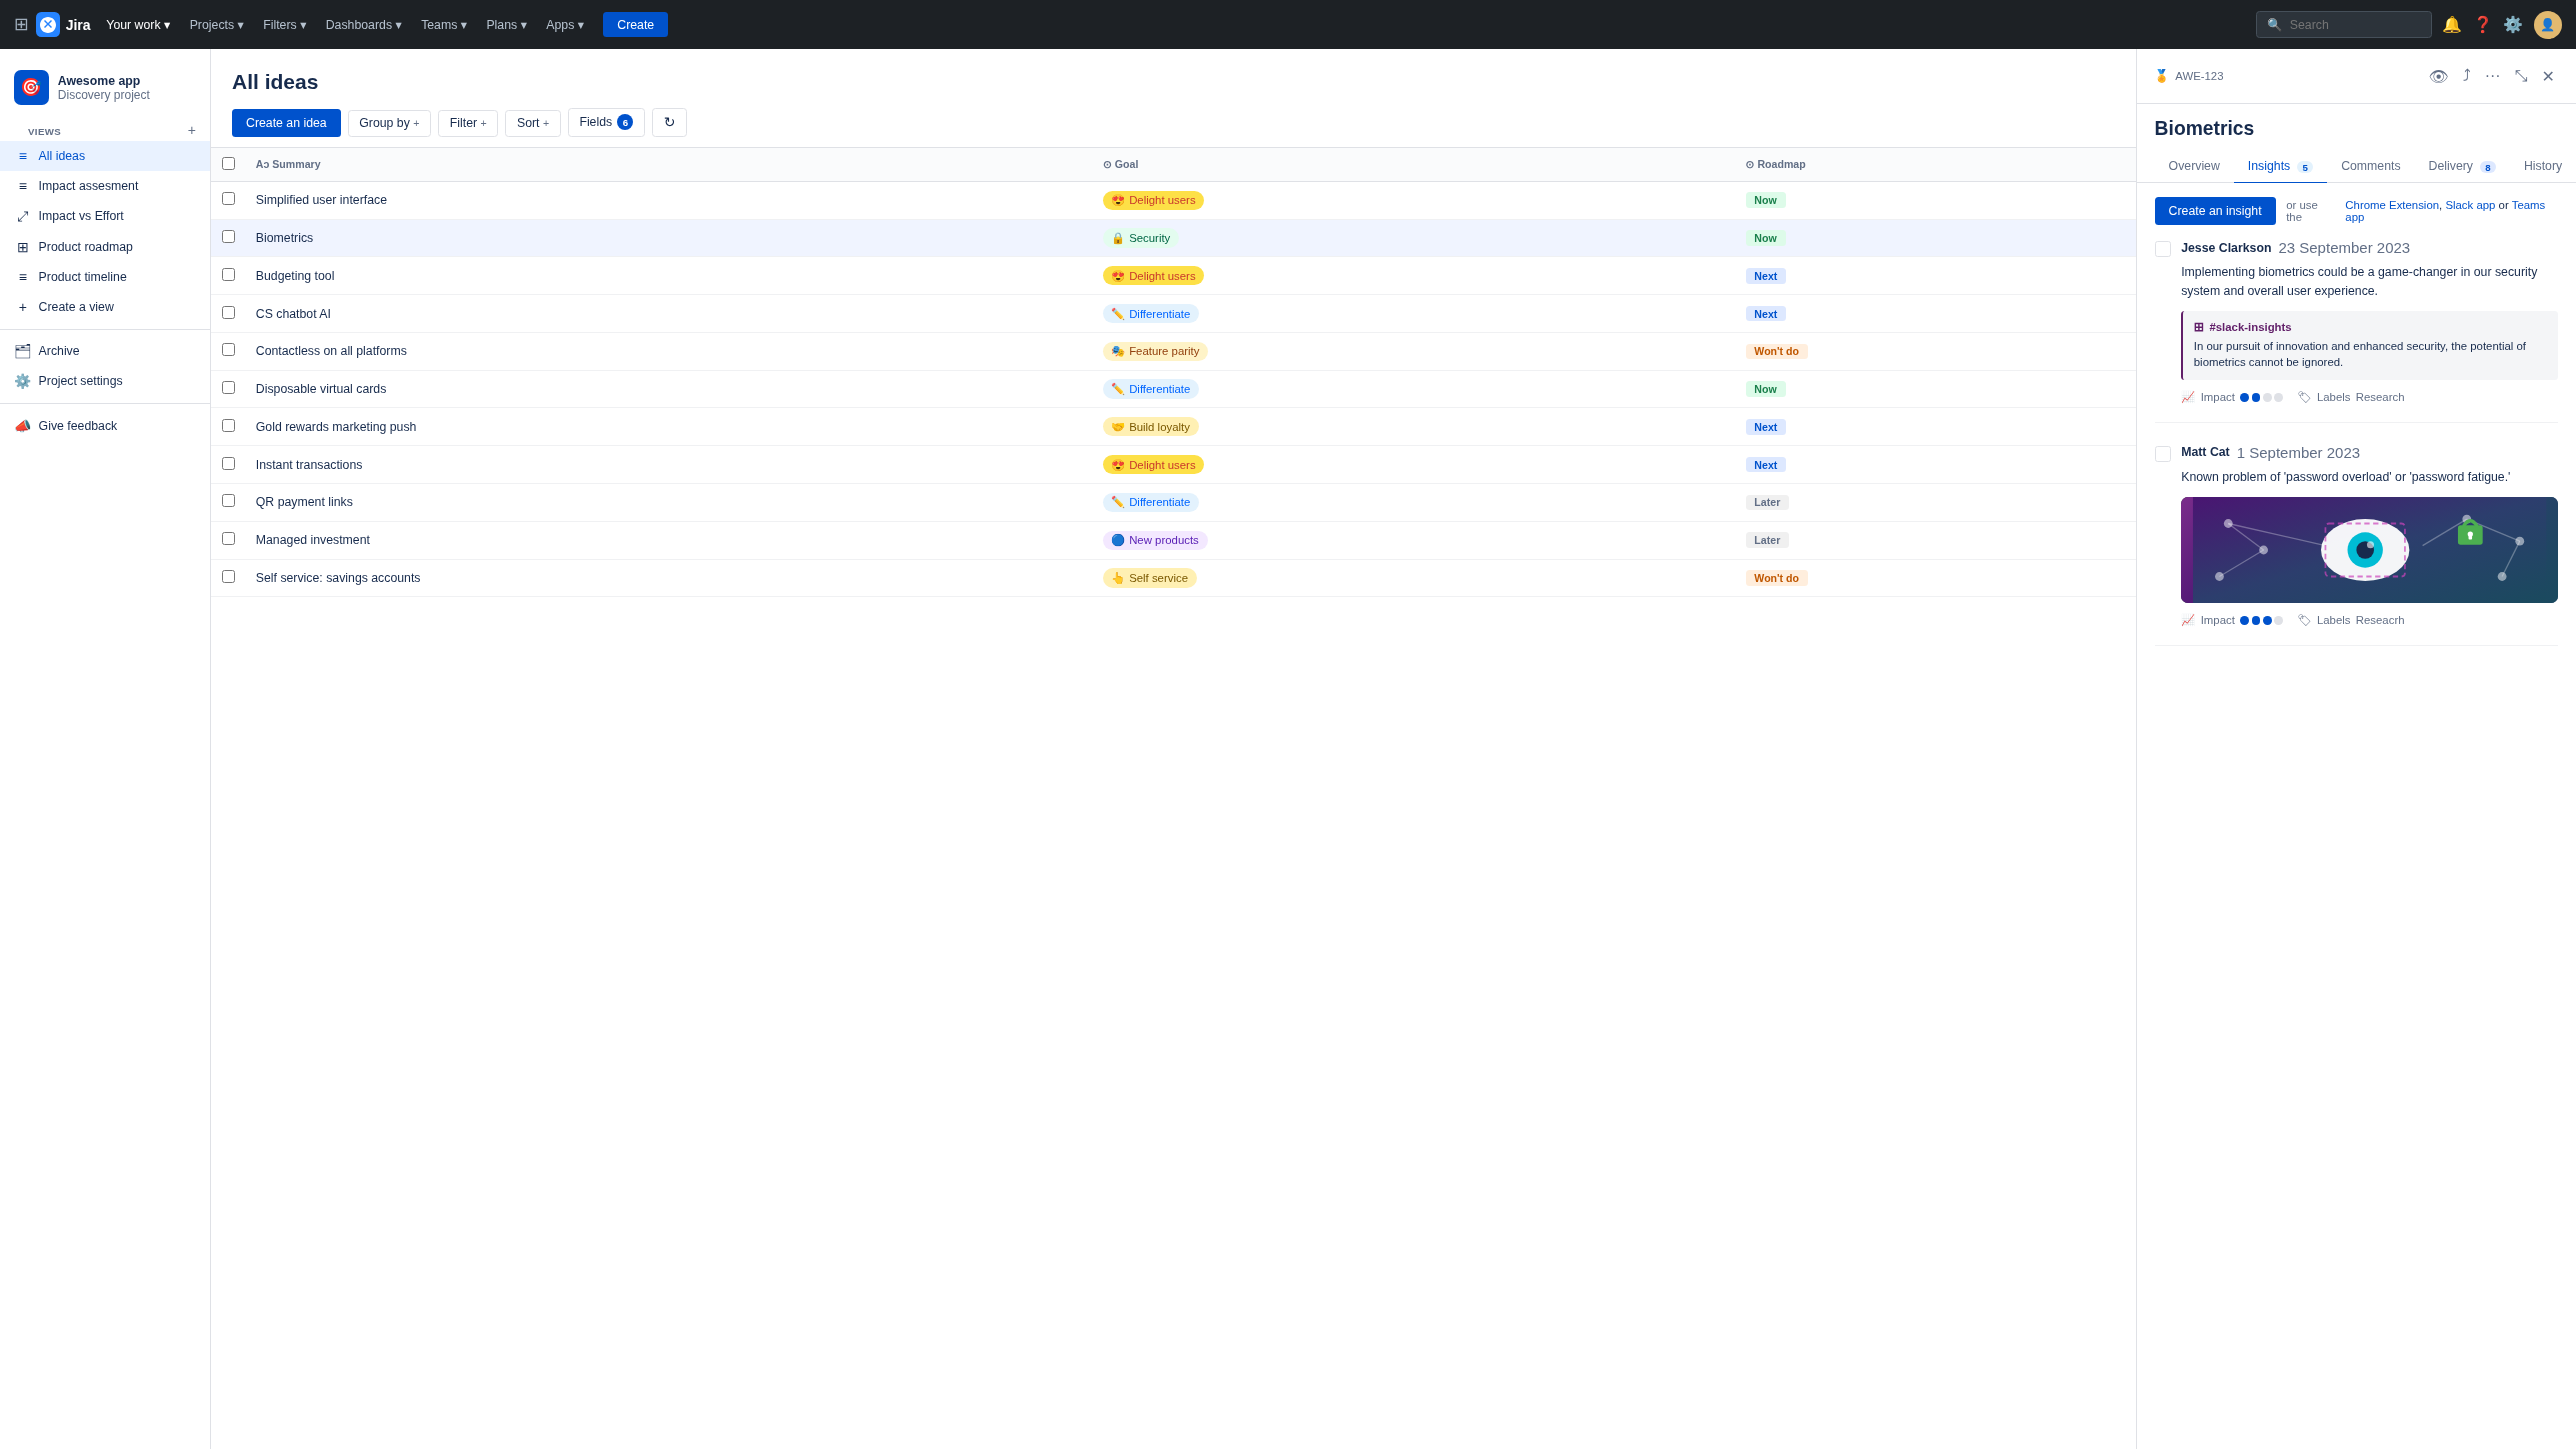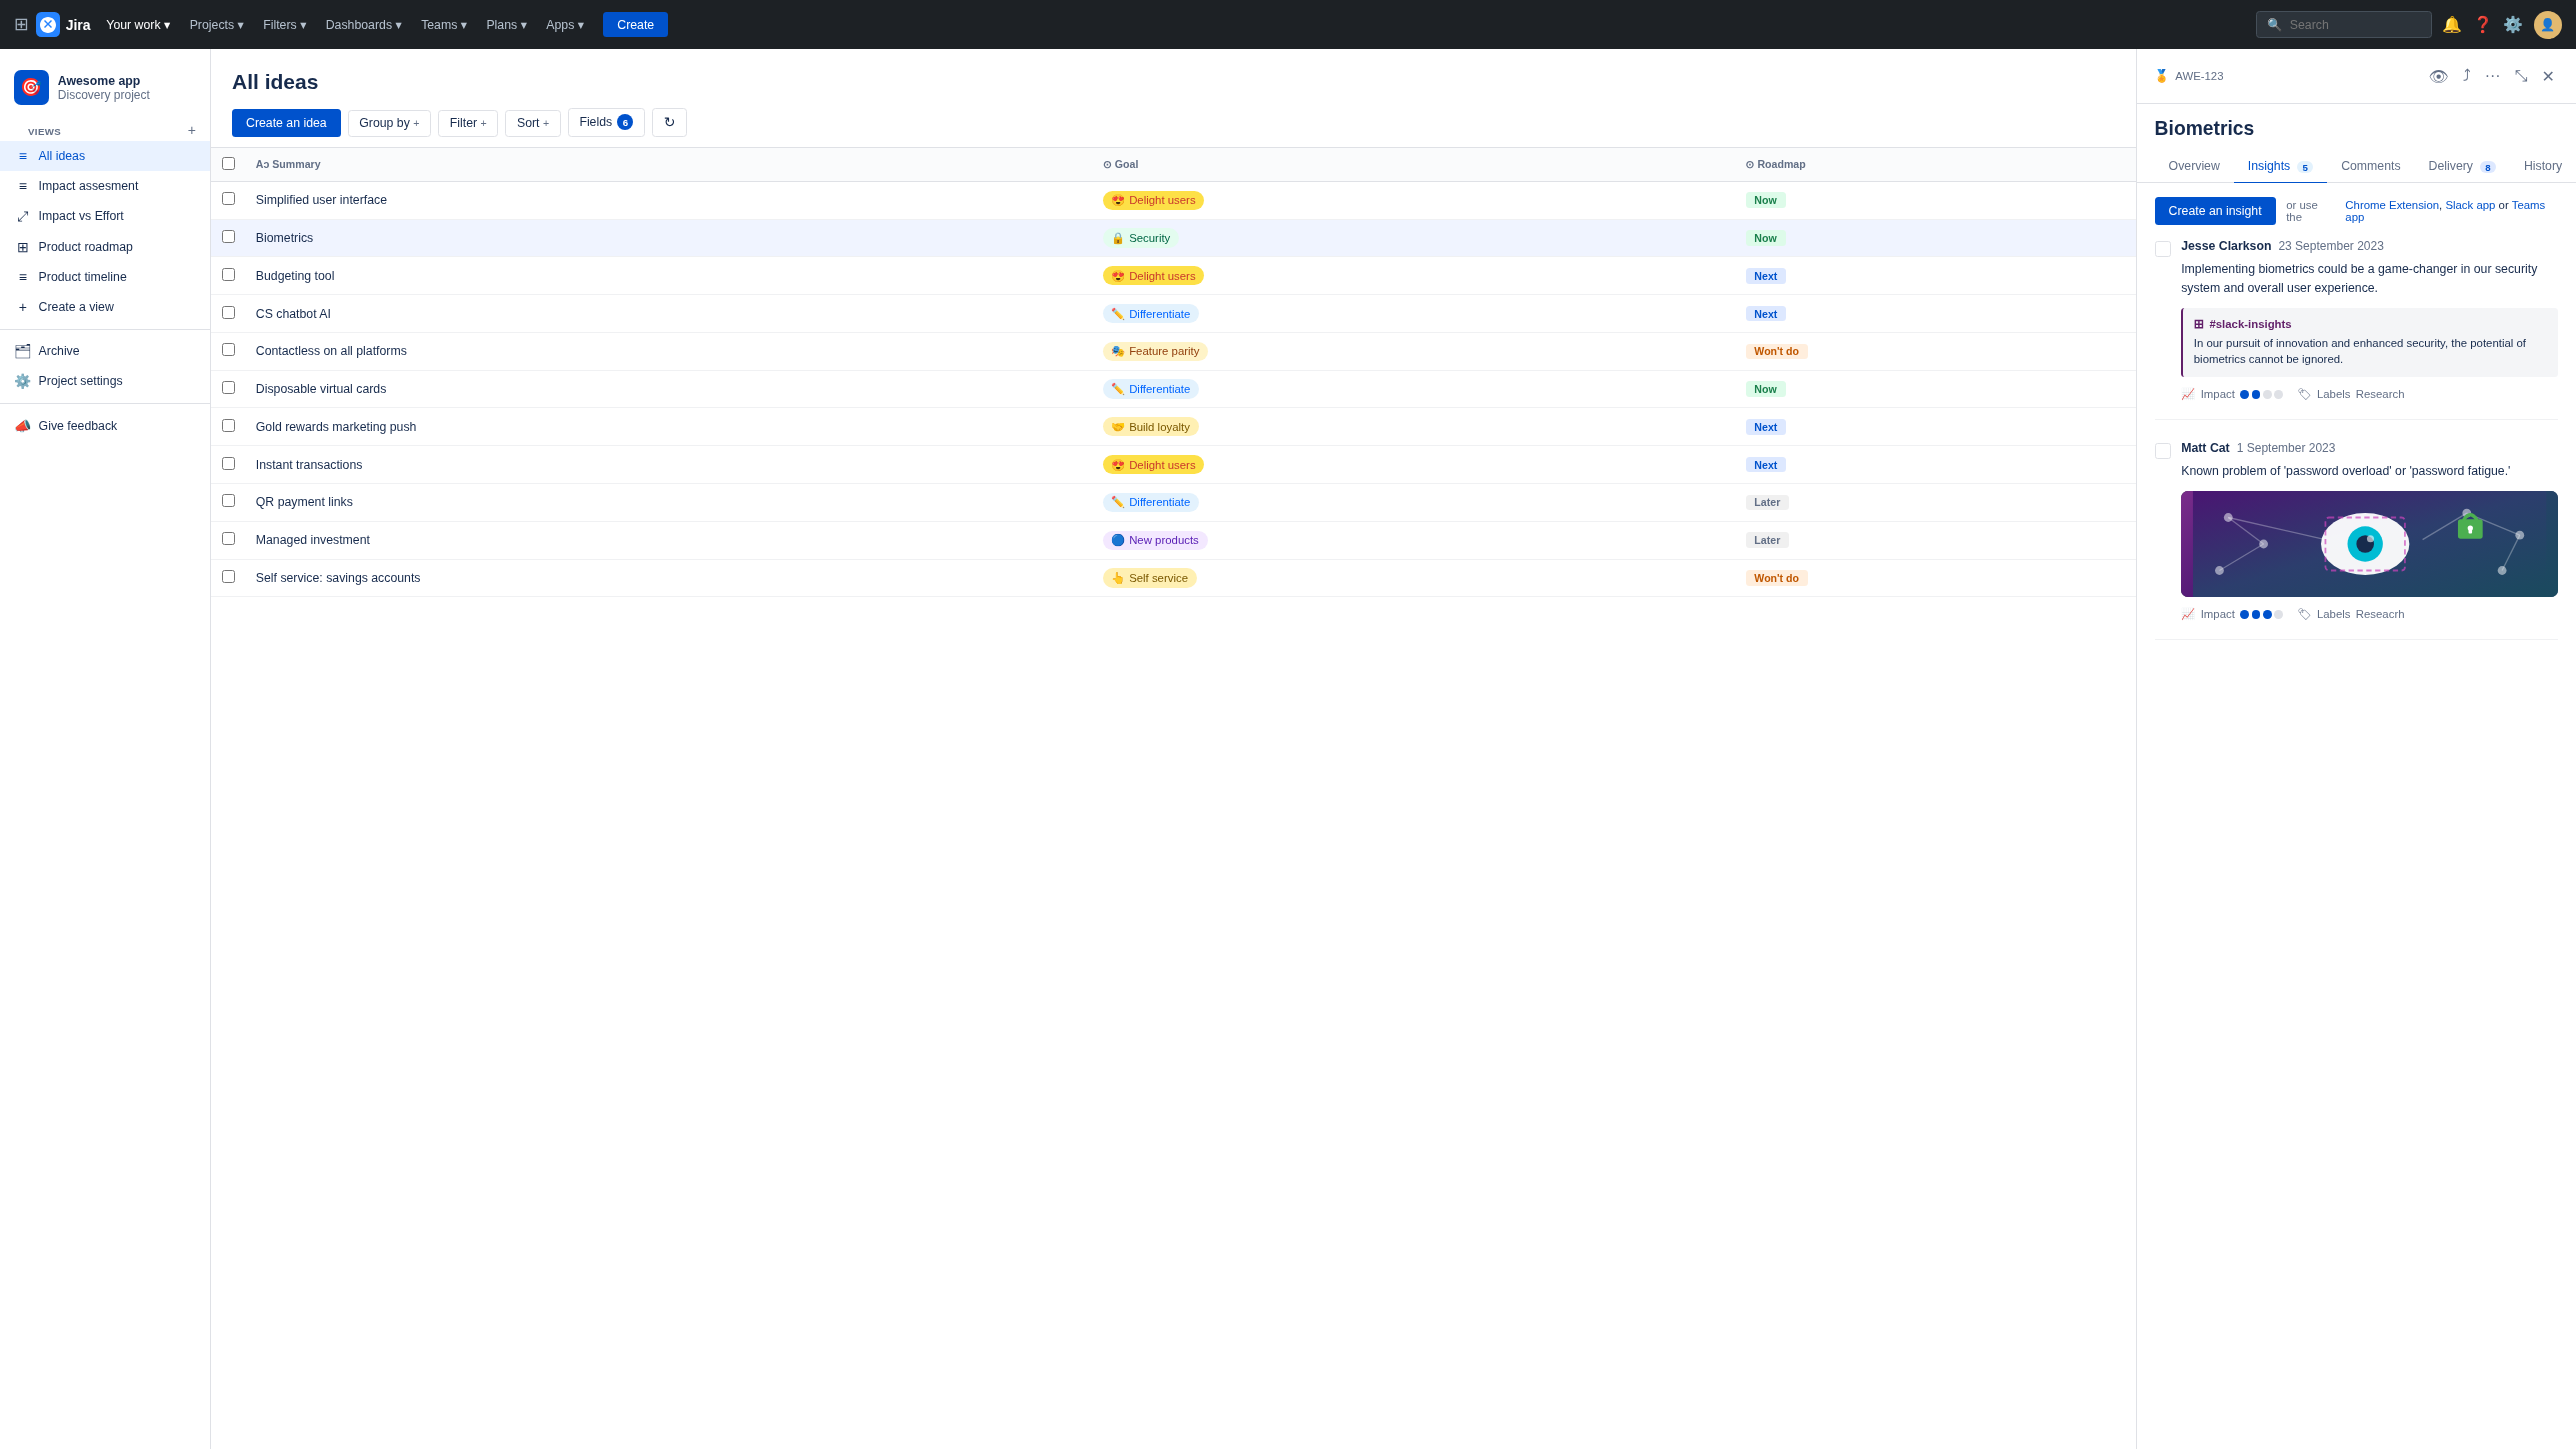--- a/index.html
+++ b/index.html
@@ -144,21 +144,21 @@
     .insight-or-text { font-size: 11.4px; color: #626f86; }
     .insight-links { font-size: 11.4px; }
     .insight-links a { color: #0052cc; text-decoration: none; }
 
     
     .insight-card { display: flex; gap: 10.6px; margin-bottom: 21px; padding-bottom: 17.6px; border-bottom: 0.9px solid #f0f1f3; }
     .insight-checkbox { width: 16px; height: 16px; border: 1.8px solid #dfe1e6; border-radius: 2.6px; flex-shrink: 0; margin-top: 1.8px; cursor: pointer; }
     .insight-content { flex: 1; }
     .insight-author-row { display: flex; align-items: center; gap: 7px; margin-bottom: 7px; }
     .insight-author { font-weight: 600; font-size: 12.3px; color: #172b4d; }
-    .insight-date { font-size: 12px; color: #626f86; }
+    .insight-date { font-size: 15px; color: #626f86; }
     .insight-text { font-size: 12.3px; color: #172b4d; line-height: 1.5; margin-bottom: 10.6px; }
     .insight-slack-block {
       background: #f4f5f7; border-left: 2.6px solid #611f69; border-radius: 3.5px;
       padding: 8.8px 10.6px; margin-bottom: 10.6px;
     }
     .insight-slack-header { display: flex; align-items: center; gap: 5.3px; color: #611f69; font-weight: 600; font-size: 11.4px; margin-bottom: 5.3px; }
     .insight-slack-text { font-size: 11.4px; color: #172b4d; line-height: 1.4; }
     .insight-meta { display: flex; align-items: center; gap: 14px; }
     .insight-meta-item { display: flex; align-items: center; gap: 5.3px; font-size: 11.4px; color: #626f86; }
     .impact-dots { display: flex; gap: 2.6px; }

